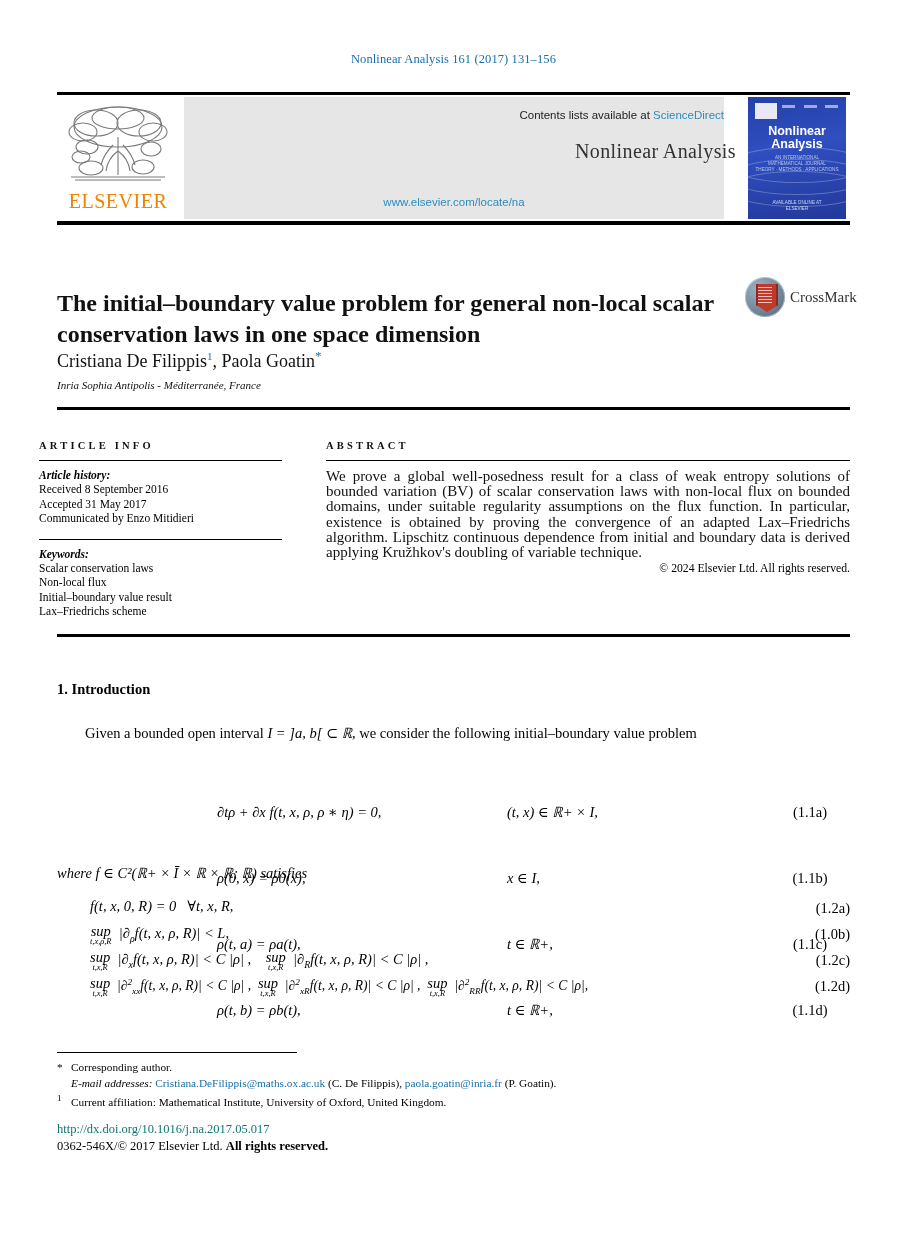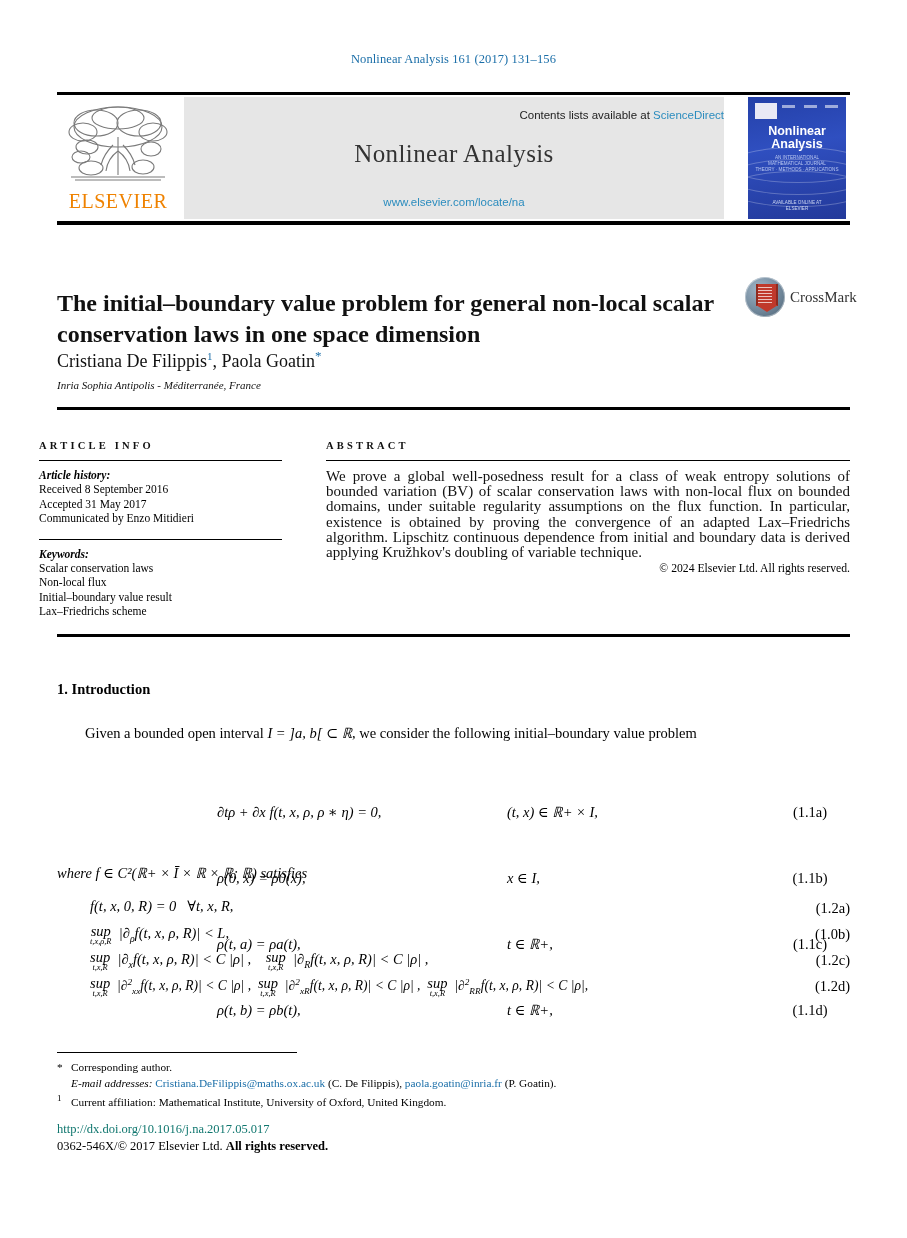--- a/index.html
+++ b/index.html
@@ -79,25 +79,25 @@
     text-align: right;
     font-family: "Liberation Sans", sans-serif;
     font-size: 11.5px;
     color: #222;
   }
   .contents-line .sd {
     color: #2b8cbe;
   }
   .journal-name {
     position: absolute;
-    left: 0; top: 43px;
+    left: 12px; top: 43px;
     width: 540px;
-    text-align: center;
+    text-align: right;
     font-family: "Liberation Serif", serif;
-    font-size: 25px;
+    font-size: 20px;
     color: #333;
     letter-spacing: .4px;
   }
   .journal-url {
     position: absolute;
     left: 0; top: 99px;
     width: 540px;
     text-align: center;
     font-family: "Liberation Sans", sans-serif;
     font-size: 11.5px;

